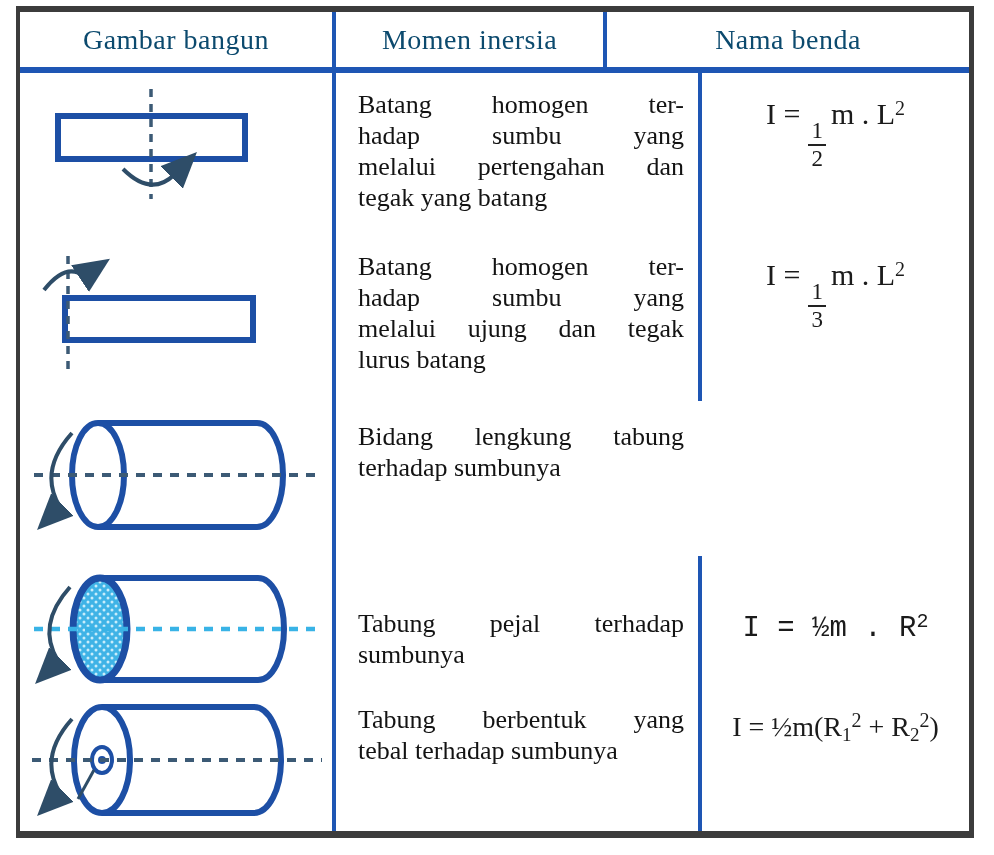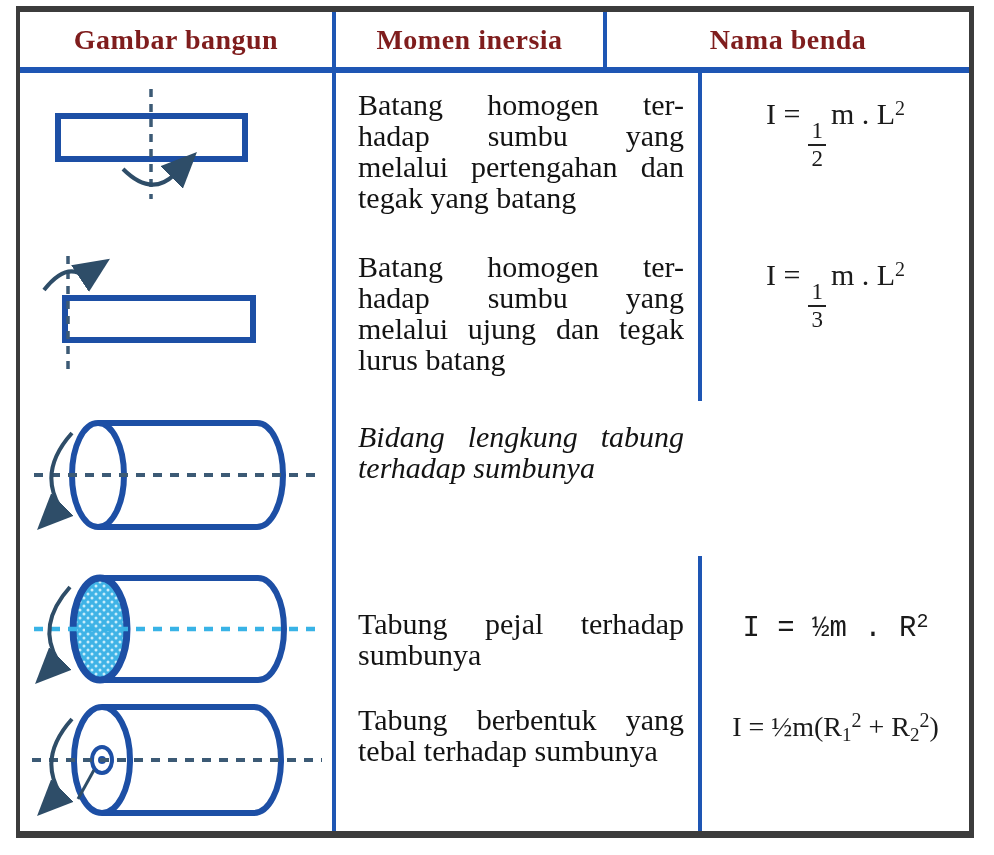--- a/index.html
+++ b/index.html
@@ -4,40 +4,40 @@
 <style>
   * { margin:0; padding:0; box-sizing:border-box; }
   html,body { width:994px; height:855px; }
   body { background:#ffffff; font-family:"Liberation Serif","DejaVu Serif",serif; position:relative; overflow:hidden; }
   .tbl { position:absolute; left:16px; top:6px; width:958px; height:832px;
          border:solid #3c3c3c; border-width:6px 5px 7px 4px; background:#fff;
          display:flex; flex-direction:column; }
   .row { display:flex; }
   .hdr { height:62px; border-bottom:6px solid #1e56b4; }
   .hcell { display:flex; align-items:center; justify-content:center;
-           font-weight:bold; font-size:28px; color:#7f1d1d; letter-spacing:.5px; }
+           font-weight:normal; font-size:28px; color:#0c4a6e; letter-spacing:.5px; }
   .c1 { width:312px; }
   .c2 { width:366px; border-left:4px solid #1e56b4; }
   .c3 { flex:1; border-left:4px solid #1e56b4; }
   .body { flex:1; display:flex; flex-direction:column; }
   .r { display:flex; overflow:hidden; }
   .r1 { height:163px; } .r2 { height:165px; } .r3 { height:155px; } .r4 { height:137px; } .r5 { flex:1; }
   .figcell { display:flex; justify-content:center; }
-  .txtcell { font-size:30px; line-height:31px; color:#131313; padding-left:22px; padding-right:14px; }
+  .txtcell { font-size:26px; line-height:31px; color:#131313; padding-left:22px; padding-right:14px; }
   .jline { text-align:justify; text-align-last:justify; }
   .fcell { display:flex; justify-content:center; font-size:30px; color:#1b1b1b; }
   .formula { white-space:nowrap; }
   .formula sup { font-size:20px; vertical-align:9px; }
   .formula sub { font-size:19px; vertical-align:-5px; }
   .frac { display:inline-flex; flex-direction:column; align-items:center;
           vertical-align:-14px; font-size:23px; line-height:1.05; margin:0 5px 0 8px; }
   .frac .num { border-bottom:2.5px solid #222; padding:0 3px 1px; }
   .frac .den { padding-top:1px; }
   .r1 .txtcell { padding-top:16px; } .r2 .txtcell { padding-top:15px; }
-  .r3 .txtcell { padding-top:20px;font-style:italic; } .r4 .txtcell { padding-top:52px; }
+  .r3 .txtcell { padding-top:20px; } .r4 .txtcell { padding-top:52px; }
   .r5 .txtcell { padding-top:11px; }
   .r1 .fcell { padding-top:24px; } .r2 .fcell { padding-top:22px; }
   .r3 .fcell { padding-top:42px; } .r4 .fcell { padding-top:54px; font-size:29px;font-family:Liberation Mono, monospace; }
   .r5 .fcell { padding-top:16px; font-size:28px;font-family:Liberation Serif, serif; }
   .r1 .fig { margin-top:10px; } .r2 .fig { margin-top:12px; }
   .r3 .fig { margin-top:6px; }  .r4 .fig { margin-top:8px; }
   .r5 .fig { margin-top:2px; }
 </style>
 </head>
 <body>

